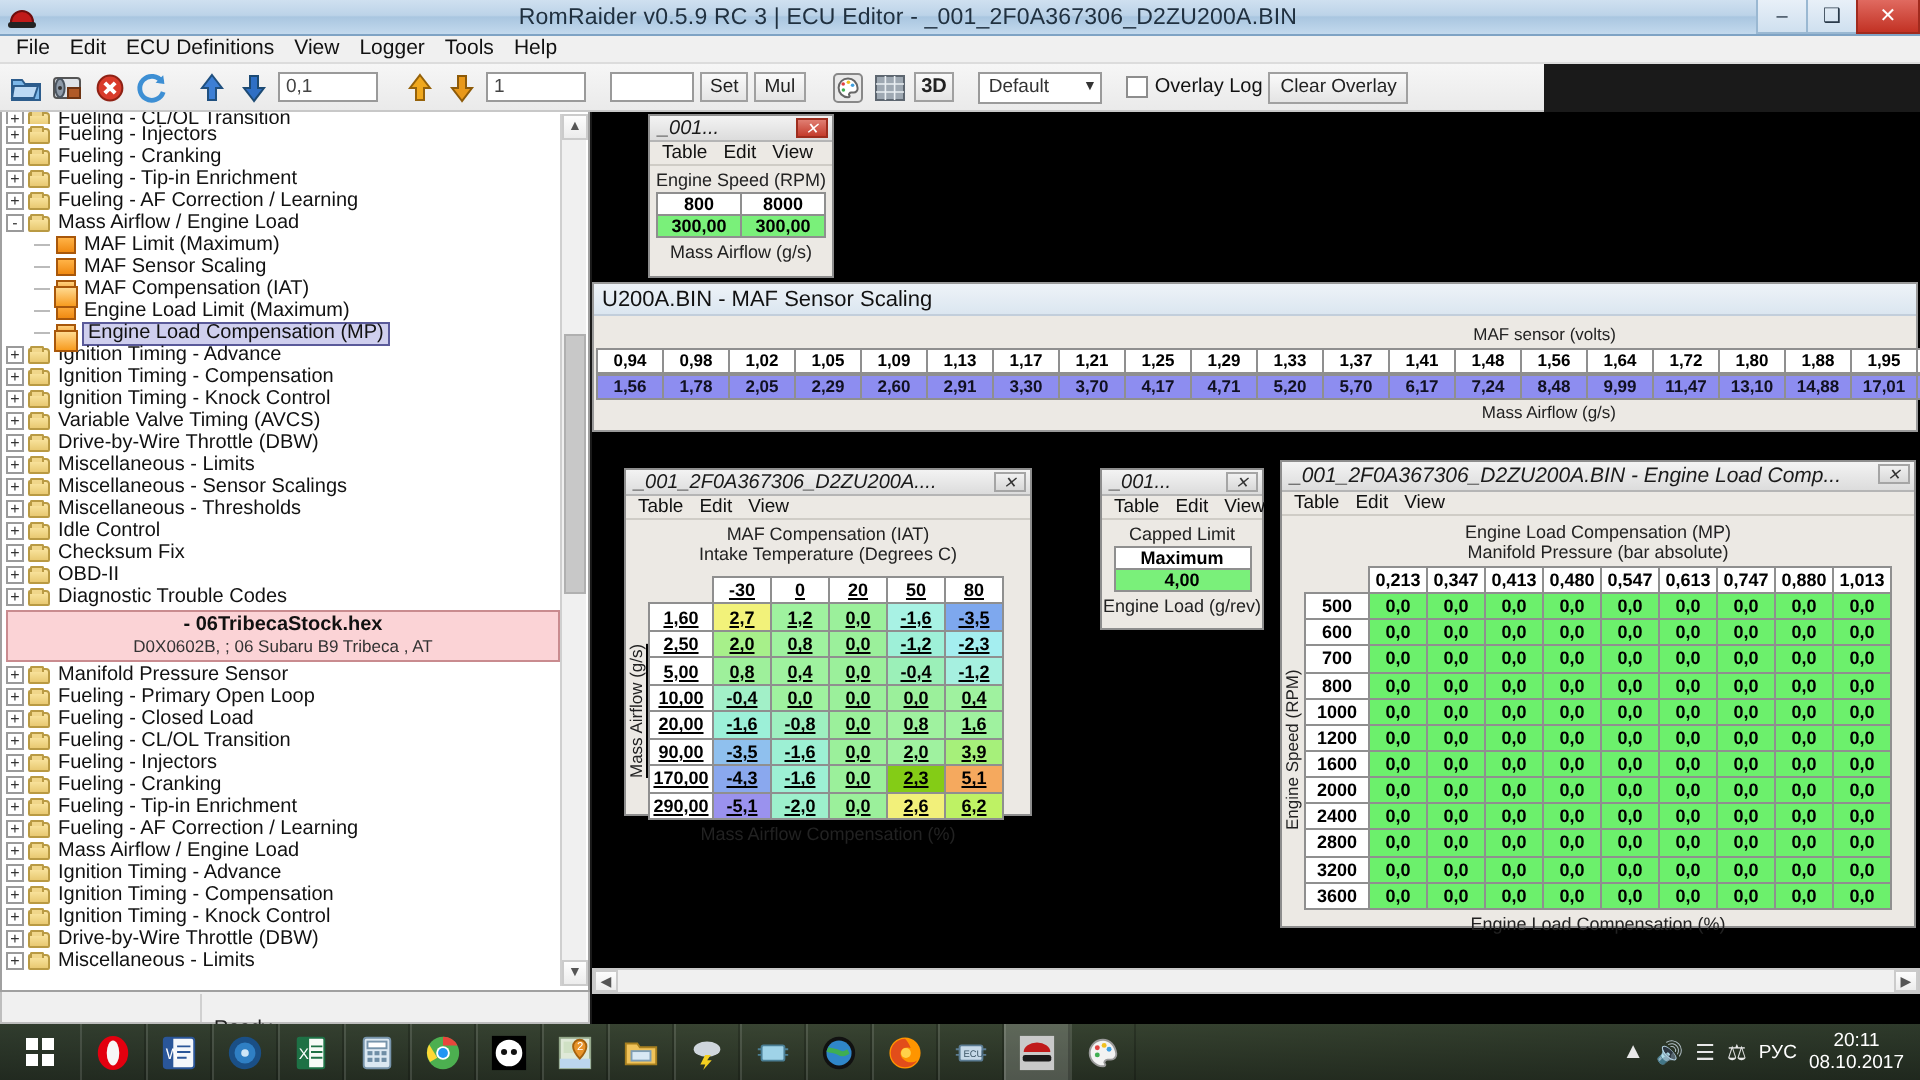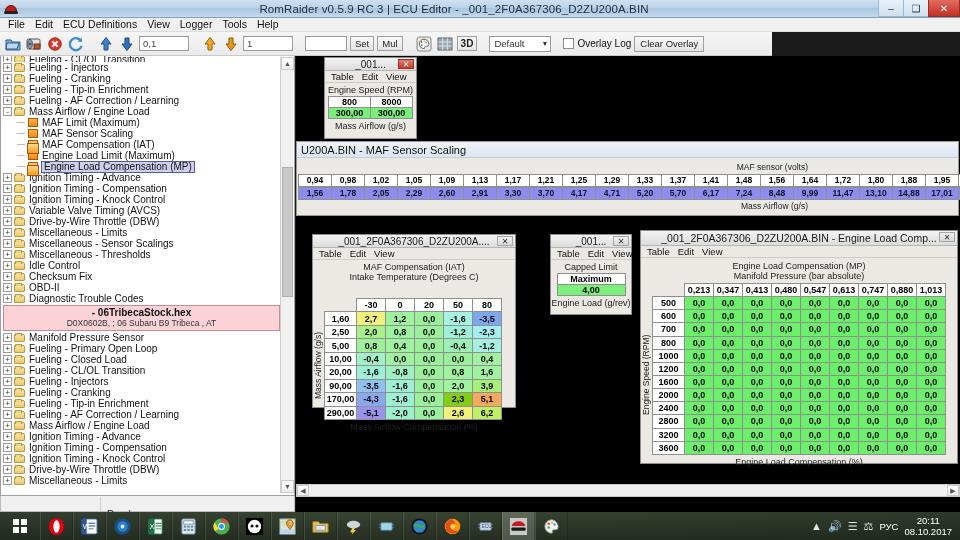--- a/index.html
+++ b/index.html
@@ -176,25 +176,25 @@
   }
   .mdi-hscroll .a{
     position:absolute;top:0;width:12px;height:11px;
     background:linear-gradient(to bottom,#fdfdfd,#ececec);border:1px solid #cbcbcb;
     font-size:7px;display:flex;align-items:center;justify-content:center;color:#555;
   }
 
   
   .frame{ position:absolute; background:#ece9e4; border:1px solid #8d8d8d; }
   .frame-title{
-    height:13px; display:flex; align-items:center; justify-content:center;
+    height:13px; display:flex; align-items:center; 
     background:linear-gradient(to bottom,#f3f3f3,#dcdcdc);
     border-bottom:1px solid #b5b5b5; position:relative;
     font-size:10px; color:#1a1a1a; padding:0 4px;
-    white-space:nowrap; overflow:hidden;
+    white-space:nowrap; overflow:hidden;font-style:italic;
   }
   .frame-title .x{
     position:absolute; right:2px; top:1px; width:16px;height:10px;
     background:linear-gradient(to bottom,#e07e72,#c43b2b);
     border:1px solid #9e2d1e; color:#fff; font-size:8px;
     display:flex;align-items:center;justify-content:center;
   }
   .frame-title .x.gray{
     background:linear-gradient(to bottom,#f0f0f0,#d8d8d8);
     border:1px solid #a5a5a5;color:#333;
@@ -769,21 +769,21 @@
         <span>_001_2F0A367306_D2ZU200A....</span>
         <span class="x gray">✕</span>
       </div>
       <div class="frame-menu">
         <span>Table</span>
         <span>Edit</span>
         <span>View</span>
       </div>
       <div class="tbl-caption" style="margin-top:2px">MAF Compensation (IAT)</div>
       <div class="tbl-caption">Intake Temperature (Degrees C)</div>
-      <div style="display:flex;margin-top:16px;">
+      <div style="display:flex;margin-top:6px;text-decoration:underline;">
         <div class="axis-v" style="width:10px;height:110px;margin-top:12px;">Mass Airflow (g/s)</div>
         <table class="grid" id="mafCompTable" style="margin-left:1px">
             <tbody>
               <tr>
                 <td style="border:none;width:32px"></td>
                 <td class="hdr" style="width:29px">-30</td>
                 <td class="hdr" style="width:29px">0</td>
                 <td class="hdr" style="width:29px">20</td>
                 <td class="hdr" style="width:29px">50</td>
                 <td class="hdr" style="width:29px">80</td>

